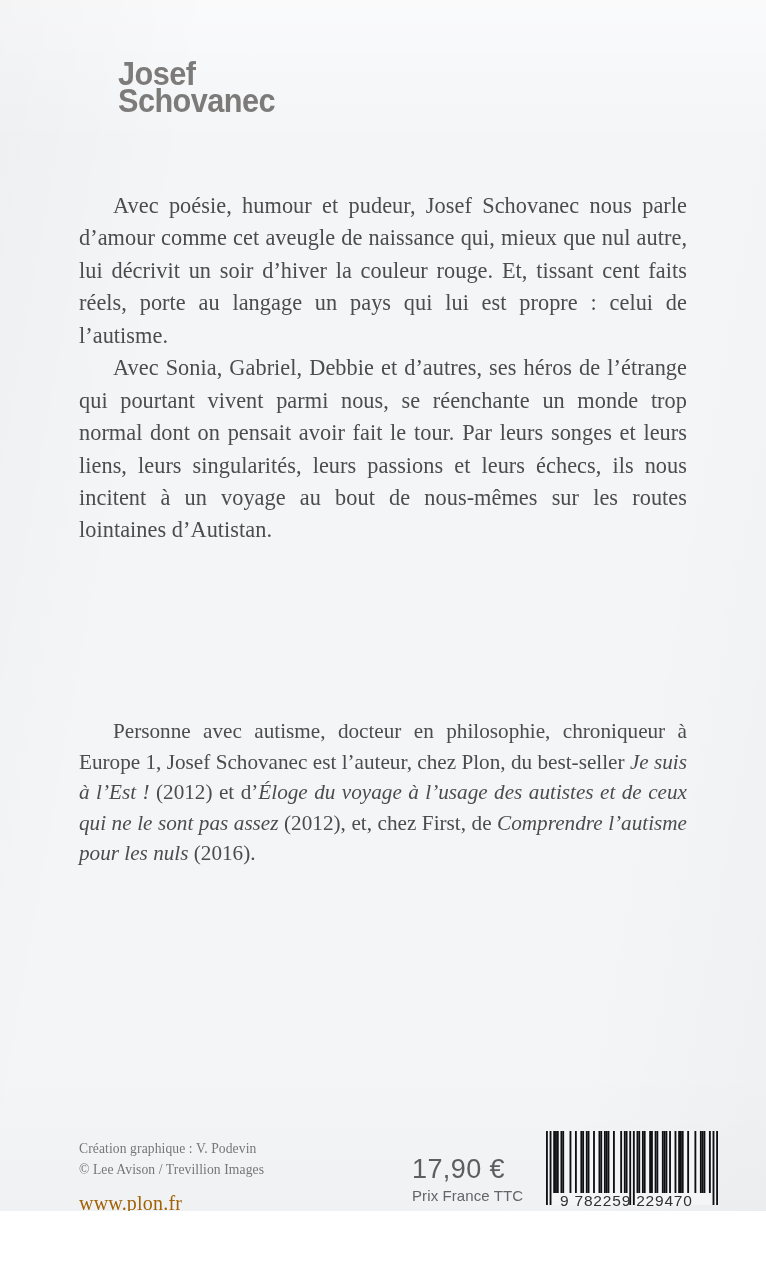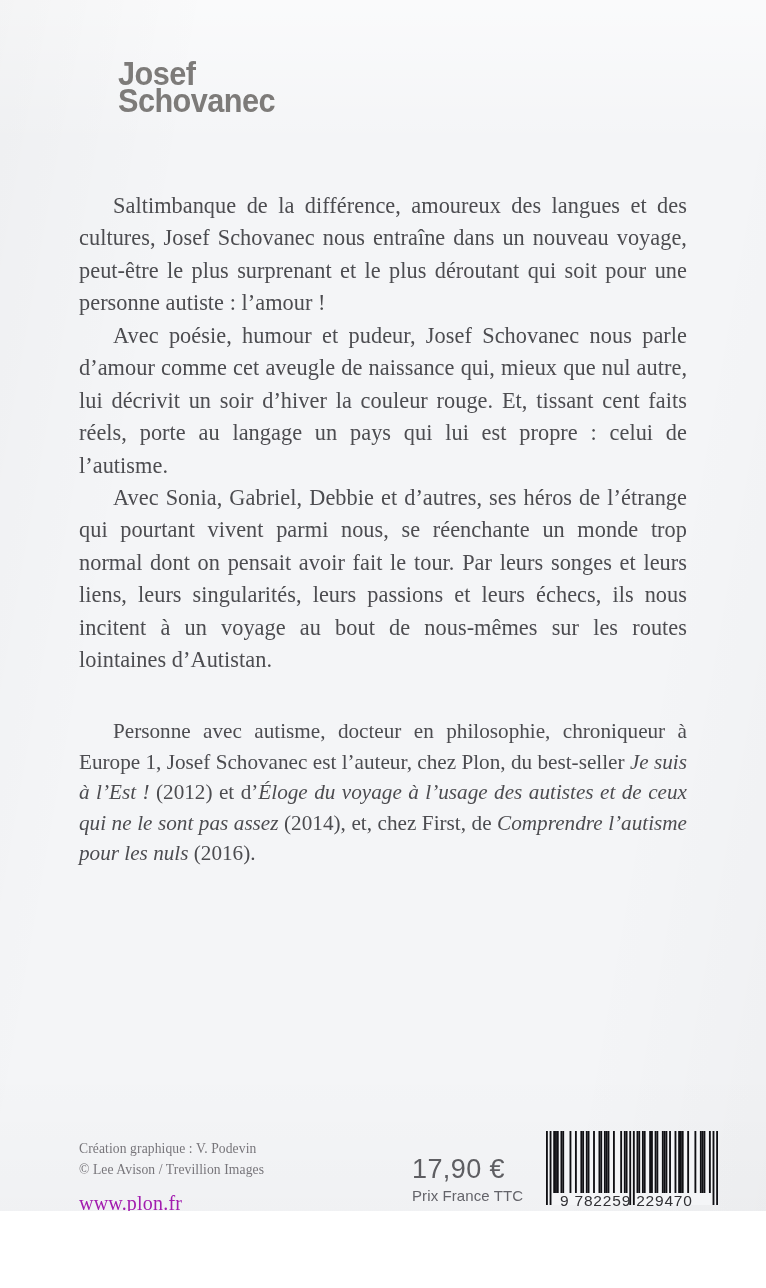--- a/index.html
+++ b/index.html
@@ -115,21 +115,21 @@
     letter-spacing: 0.1px;
   }
   .credits .credit-line { display: block; white-space: pre; }
 
   .site-url {
     position: absolute;
     left: 79px;
     top: 1192px;
     font-family: "Liberation Serif", "DejaVu Serif", serif;
     font-size: 20px;
-    color: #a21caf;
+    color: #a16207;
     letter-spacing: 0.2px;
     text-decoration: none;
   }
 
   
   .price-block {
     position: absolute;
     left: 412px;
     top: 1155px;
     width: 130px;
@@ -187,27 +187,26 @@
   <div class="paper-grain"></div>
 
   <div class="masthead">
     <div class="author-name">
       <span class="line">Josef</span>
       <span class="line">Schovanec</span>
     </div>
   </div>
 
   <div class="blurb">
-    <p>Saltimbanque de la différence, amoureux des langues et des cultures, Josef Schovanec nous entraîne dans un nouveau voyage, peut-être le plus surprenant et le plus déroutant qui soit pour une personne autiste : l’amour !</p>
     <p>Avec poésie, humour et pudeur, Josef Schovanec nous parle d’amour comme cet aveugle de naissance qui, mieux que nul autre, lui décrivit un soir d’hiver la couleur rouge. Et, tissant cent faits réels, porte au langage un pays qui lui est propre : celui de l’autisme.</p>
     <p>Avec Sonia, Gabriel, Debbie et d’autres, ses héros de l’étrange qui pourtant vivent parmi nous, se réenchante un monde trop normal dont on pensait avoir fait le tour. Par leurs songes et leurs liens, leurs singularités, leurs passions et leurs échecs, ils nous incitent à un voyage au bout de nous-mêmes sur les routes lointaines d’Autistan.</p>
   </div>
 
   <div class="bio">
-    <p><span>Personne avec autisme, docteur en philosophie, chroniqueur à Europe 1, Josef Schovanec est l’auteur, chez Plon, du best-seller </span><i>Je suis à l’Est !</i><span> (2012) et d’</span><i>Éloge du voyage à l’usage des autistes et de ceux qui ne le sont pas assez</i><span> (2014), et, chez First, de </span><i>Comprendre l’autisme pour les nuls</i><span> (2016).</span></p>
+    <p><span>Personne avec autisme, docteur en philosophie, chroniqueur à Europe 1, Josef Schovanec est l’auteur, chez Plon, du best-seller </span><i>Je suis à l’Est !</i><span> (2012) et d’</span><i>Éloge du voyage à l’usage des autistes et de ceux qui ne le sont pas assez</i><span> (2012), et, chez First, de </span><i>Comprendre l’autisme pour les nuls</i><span> (2016).</span></p>
   </div>
 
   <div class="credits">
     <span class="credit-line">Création graphique : V. Podevin</span>
     <span class="credit-line">© Lee Avison / Trevillion Images</span>
   </div>
 
   <a class="site-url" href="#">www.plon.fr</a>
 
   <div class="price-block">

